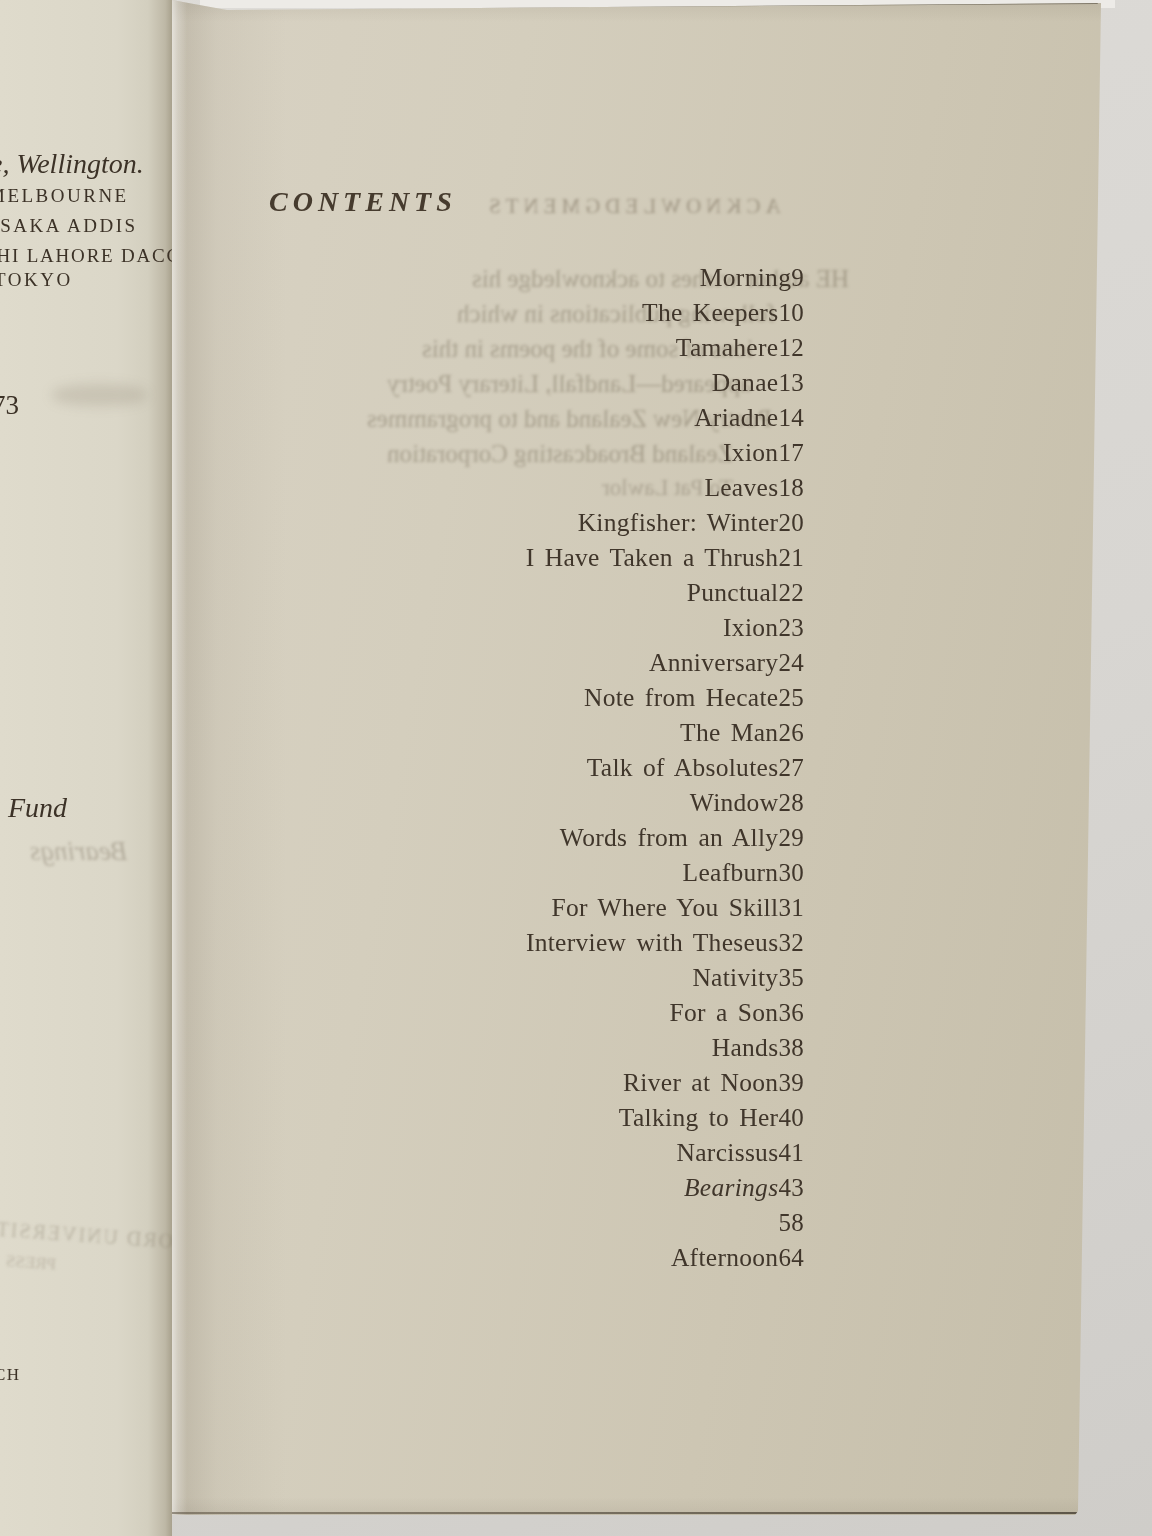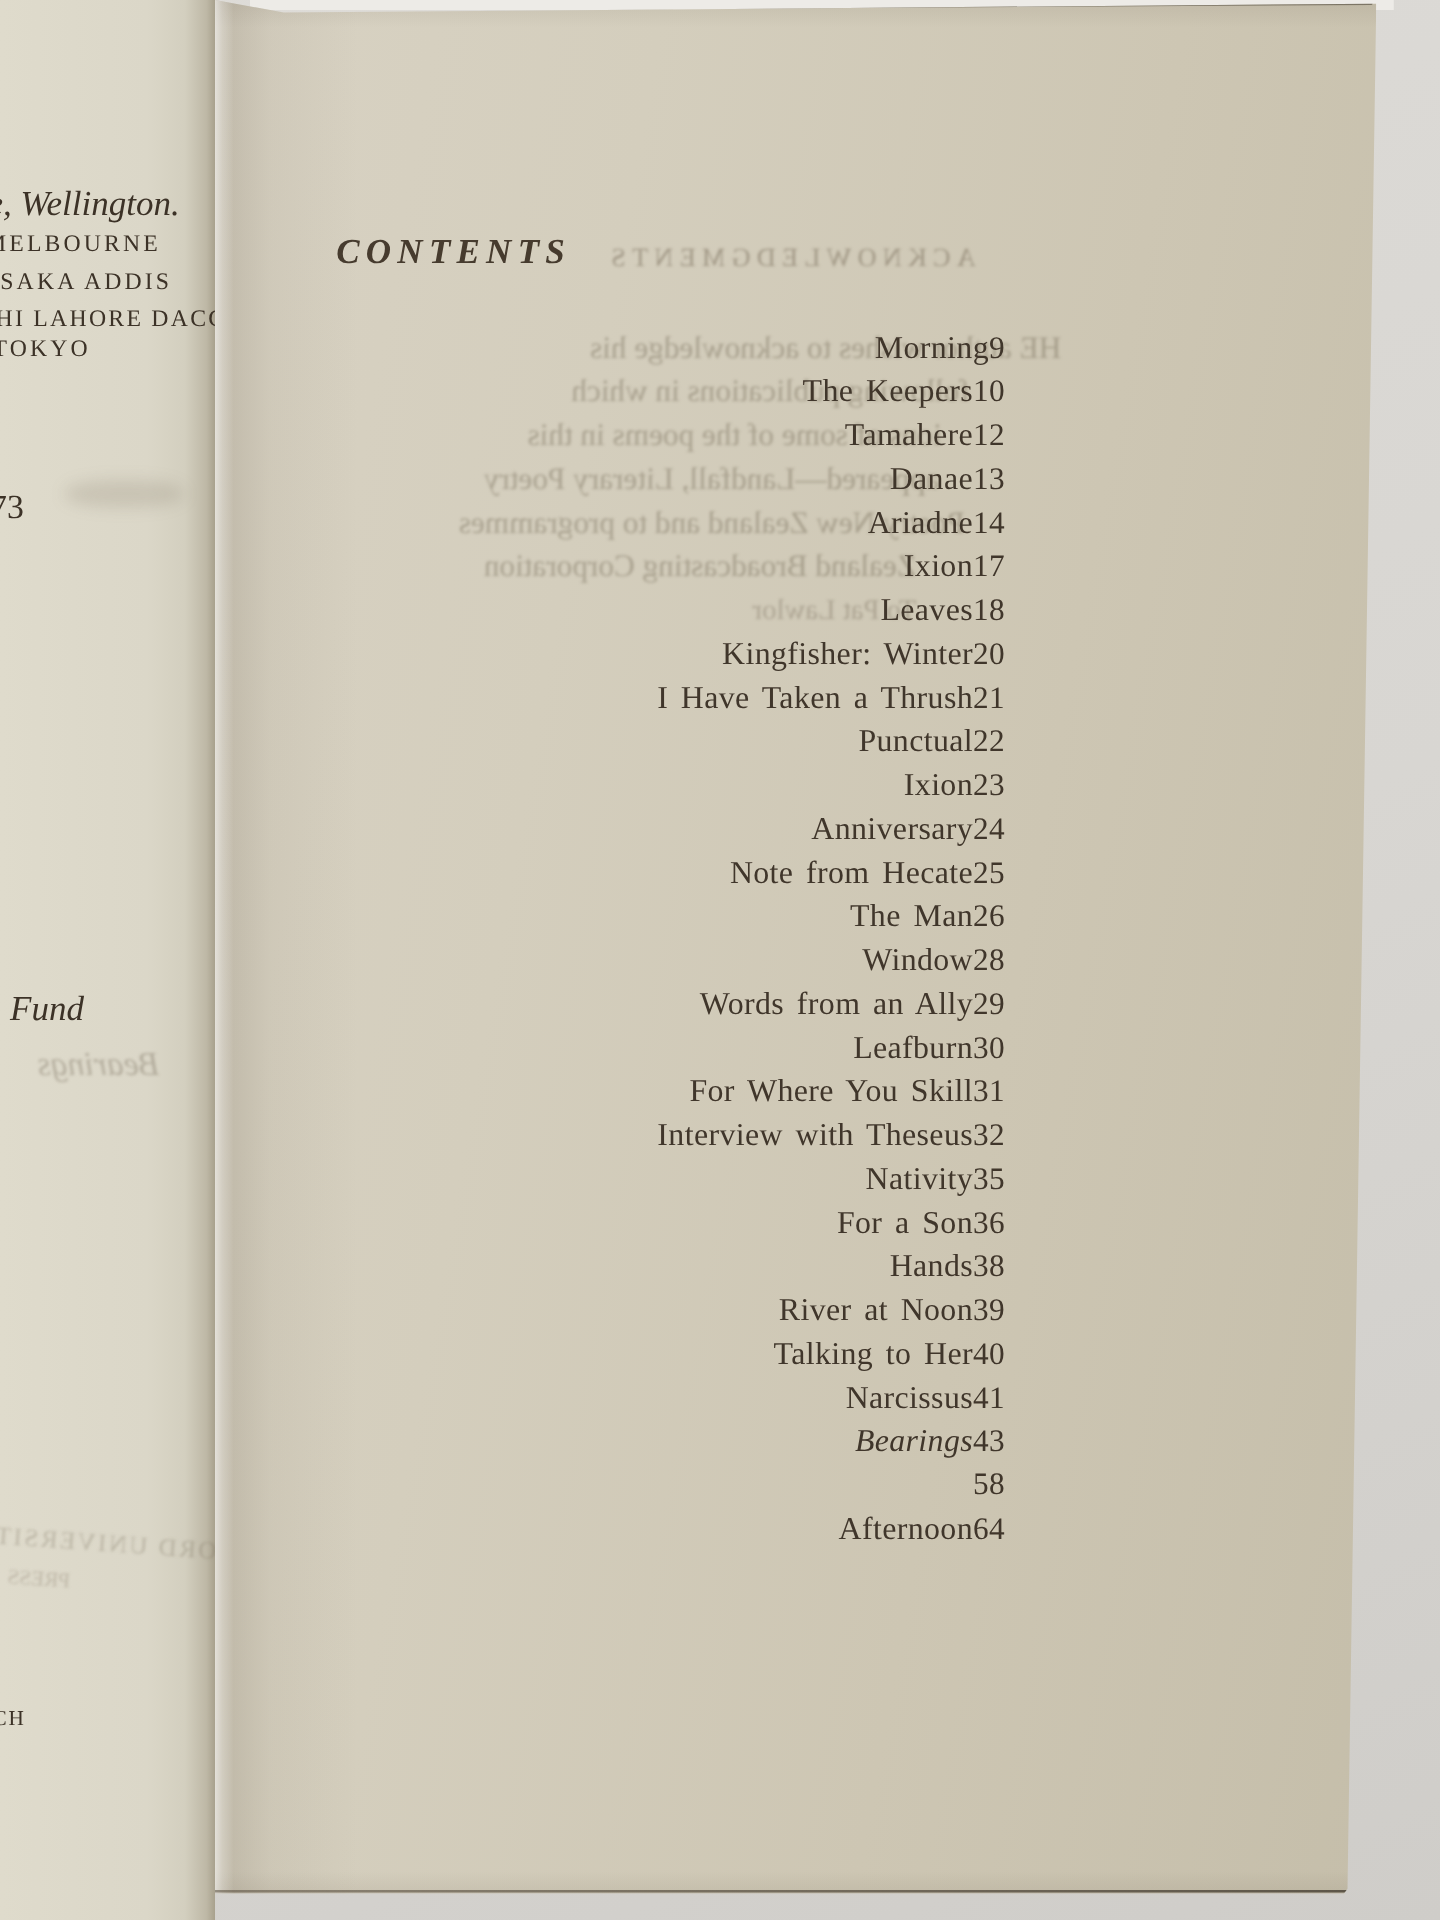--- a/index.html
+++ b/index.html
@@ -186,20 +186,24 @@
   <div class="toc-row">
     <span class="toc-title">Note from Hecate</span>
     <span class="toc-page">25</span>
   </div>
 
   <div class="toc-row">
     <span class="toc-title">The Man</span>
     <span class="toc-page">26</span>
   </div>
 
+  <div class="toc-row">
+    <span class="toc-title">Talk of Absolutes</span>
+    <span class="toc-page">27</span>
+  </div>
 
   <div class="toc-row">
     <span class="toc-title">Window</span>
     <span class="toc-page">28</span>
   </div>
 
   <div class="toc-row">
     <span class="toc-title">Words from an Ally</span>
     <span class="toc-page">29</span>
   </div>

